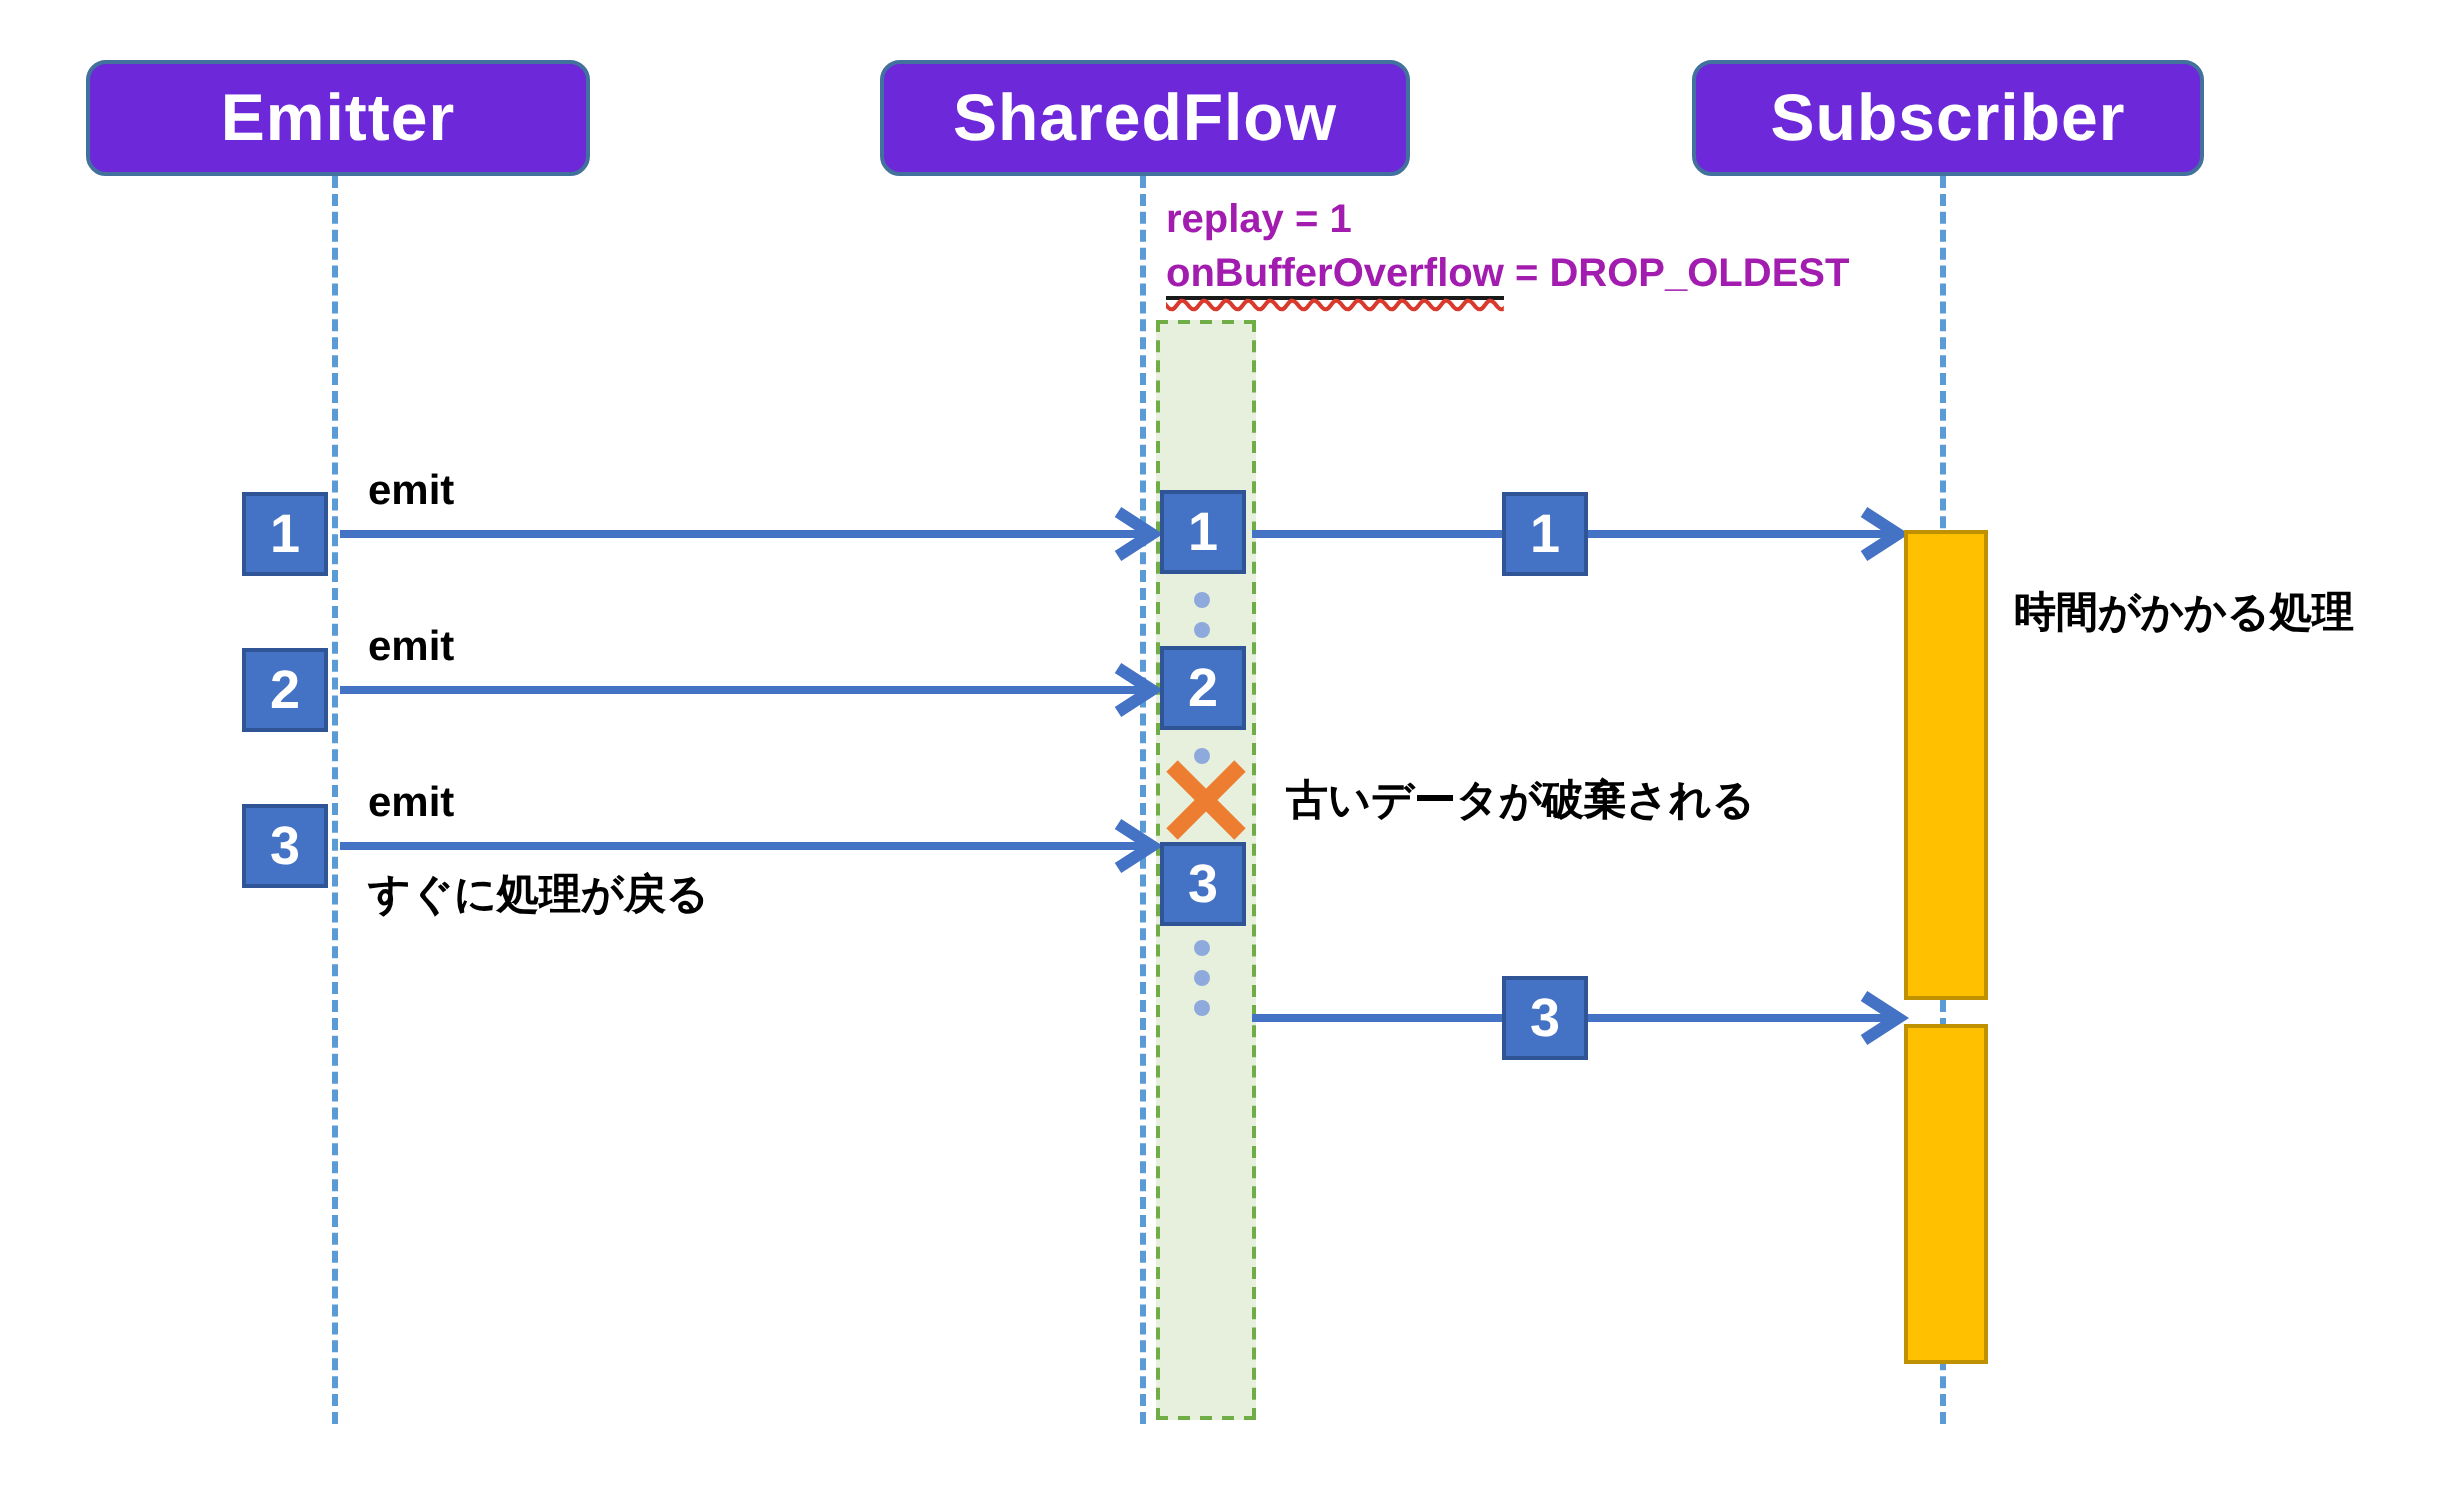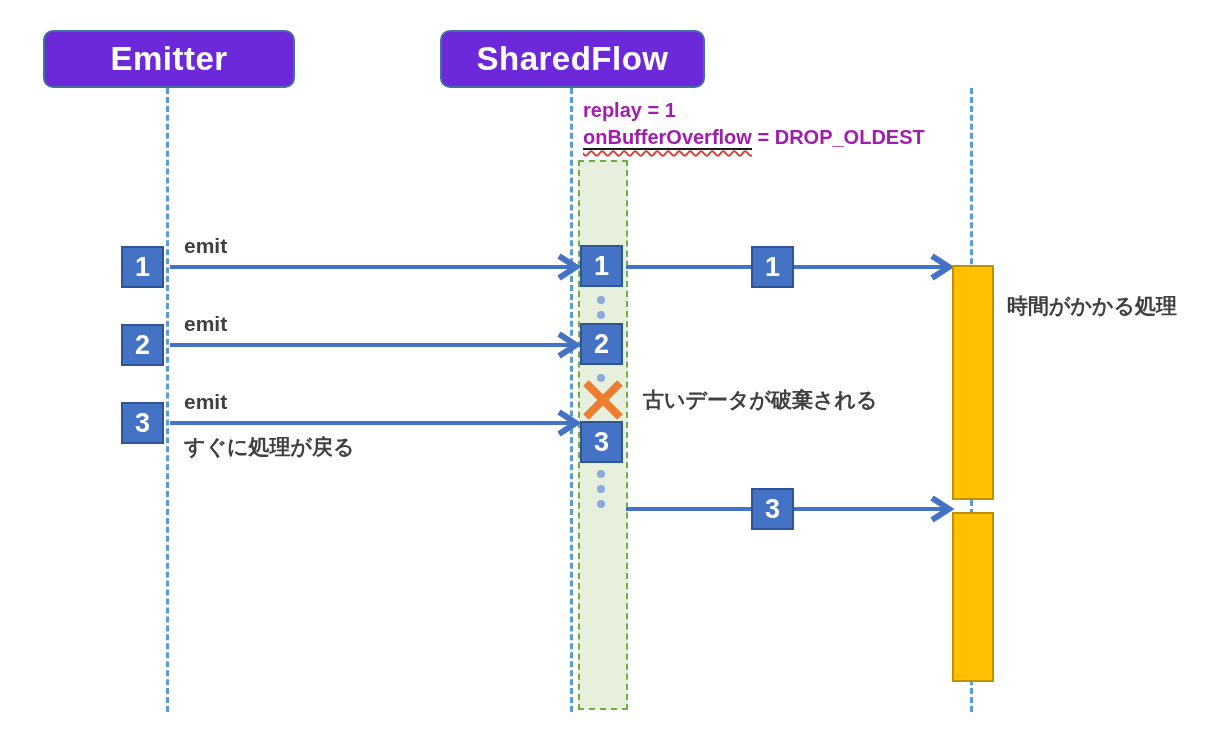--- a/index.html
+++ b/index.html
@@ -67,21 +67,21 @@
   
   .activation {
     position:absolute; left:952px; width:42px; box-sizing:border-box;
     background:#ffc000; border:2px solid #bf9000; z-index:4;
   }
   #activation-1 { top:265px; height:235px; }
   #activation-2 { top:512px; height:170px; }
 
   
   .note {
-    position:absolute; font-weight:bold; color:#404040; white-space:nowrap;
+    position:absolute; font-weight:bold; color:#000000; white-space:nowrap;
     z-index:6;
   }
   .emit-label { font-size:21px; }
   #emit-label-1 { left:184px; top:234px; }
   #emit-label-2 { left:184px; top:312px; }
   #emit-label-3 { left:184px; top:390px; }
   #note-return { left:184px; top:433px; font-size:21px; }
   #note-drop   { left:643px; top:386px; font-size:21px; }
   #note-slow   { left:1007px; top:292px; font-size:21px; }
 
@@ -140,20 +140,23 @@
       <line class="drop-x" x1="620" y1="383" x2="586" y2="417"></line>
     </g>
   </svg>
 
   <div class="actor" id="actor-emitter">
     <span>Emitter</span>
   </div>
   <div class="actor" id="actor-sharedflow">
     <span>SharedFlow</span>
   </div>
+  <div class="actor" id="actor-subscriber">
+    <span>Subscriber</span>
+  </div>
 
   <div class="config-note">
     <div>replay = 1</div>
     <div><span class="squig"><span class="uword">onBufferOverflow</span></span><span> = DROP_OLDEST</span></div>
   </div>
 
   <div class="chip" id="emit-chip-1">
     <span>1</span>
   </div>
   <div class="chip" id="emit-chip-2">

